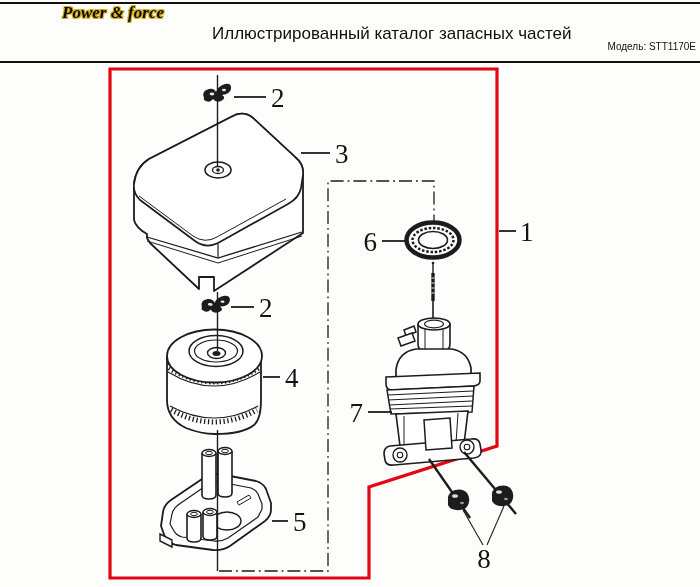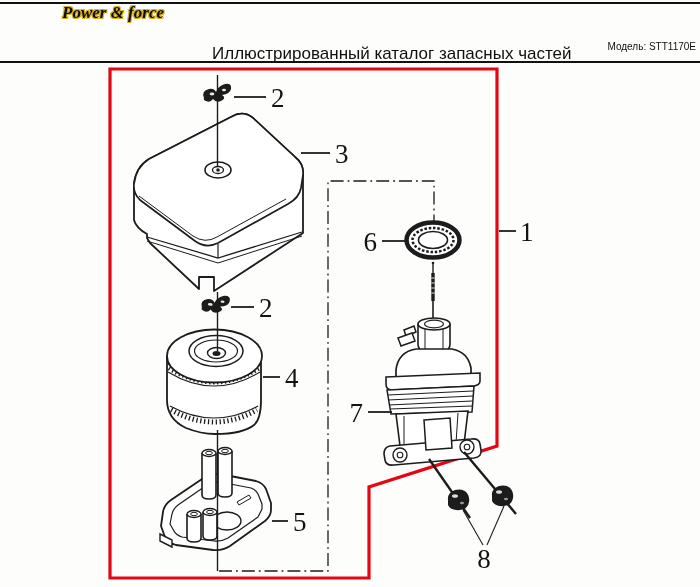--- a/index.html
+++ b/index.html
@@ -16,21 +16,21 @@
     font-size:30px;line-height:30px;color:#0d0d0d;letter-spacing:-.5px;white-space:nowrap;
     text-shadow:-1px -1px 0 #d9af18,1px -1px 0 #d9af18,-1px 1px 0 #d9af18,1px 1px 0 #d9af18;
   }
   .brand::first-letter{font-size:42px;}
   .brand sup{font-size:9px;vertical-align:18px;letter-spacing:0;}
   .tagline{
     font-family:"Liberation Serif",serif;font-style:italic;font-weight:bold;
     font-size:17px;line-height:17px;color:#0d0d0d;margin:-2px 0 16px 52px;white-space:nowrap;
     text-shadow:-1px -1px 0 #d9af18,1px -1px 0 #d9af18,-1px 1px 0 #d9af18,1px 1px 0 #d9af18;
   }
-  .title{position:absolute;left:212px;top:44px;font-size:17px;color:#101010;white-space:nowrap;}
+  .title{position:absolute;left:212px;top:24px;font-size:17px;color:#101010;white-space:nowrap;}
   .model{position:absolute;right:4px;top:41px;font-size:10px;color:#101010;white-space:nowrap;}
   svg{position:absolute;left:0;top:0;}
   .ink{stroke:#1c1c1c;fill:none;}
   .wfill{fill:#ffffff;stroke:#1c1c1c;}
   .num{font-family:"Liberation Serif",serif;font-size:27px;fill:#131313;}
 </style>
 </head>
 <body>
 
 <div>

